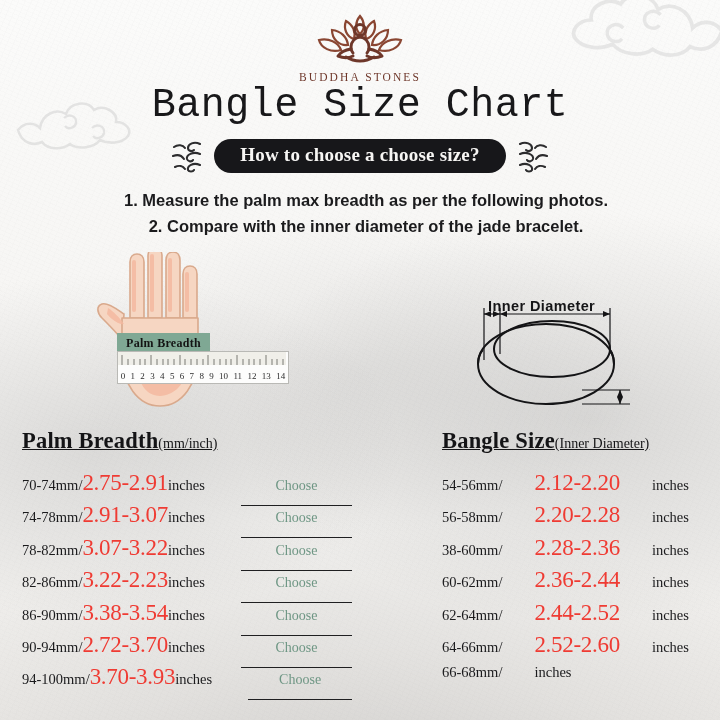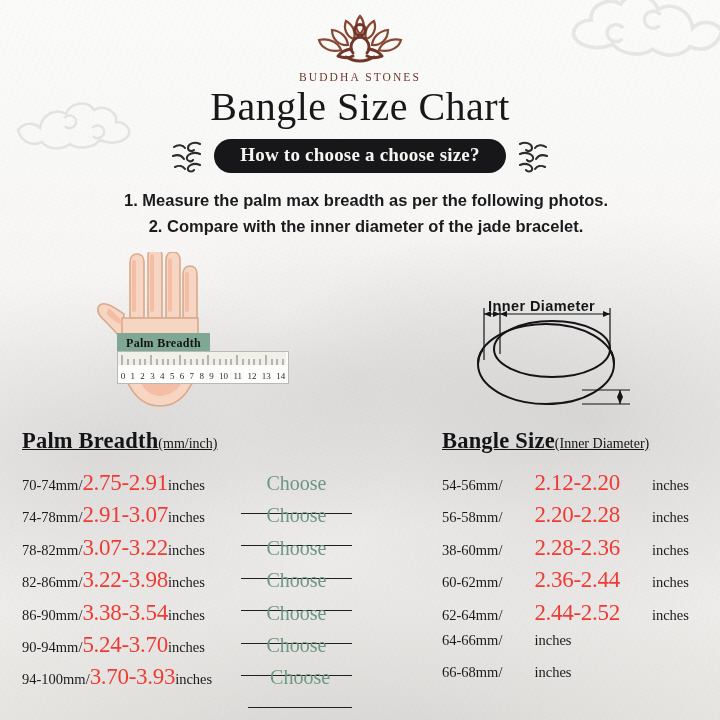--- a/index.html
+++ b/index.html
@@ -30,21 +30,21 @@
   .cloud.tr{right:-18px;top:-34px;transform:scaleX(-1);}
 
   
   .logo{position:absolute;left:0;right:0;top:8px;display:flex;flex-direction:column;align-items:center;}
   .logo-name{
     font-family:"Liberation Serif", serif;
     font-size:11.5px;letter-spacing:2.1px;color:#6e372a;margin-top:1px;
   }
   .title{
     position:absolute;left:0;right:0;top:83px;text-align:center;
-    font-family:Liberation Serif, serif;
+    font-family:Liberation Mono, monospace;
     font-size:40px;color:#18181a;letter-spacing:.5px;
   }
   .pillrow{
     position:absolute;left:0;right:0;top:138px;
     display:flex;align-items:center;justify-content:center;gap:10px;
   }
   .pill{
     background:#17171a;color:#f7f6f4;border-radius:17px;
     padding:5px 26px 7px;font-family:"Liberation Serif", serif;
     font-size:19px;font-weight:bold;letter-spacing:.2px;white-space:nowrap;
@@ -101,21 +101,21 @@
   .row .inch{font-size:23px;color:#ef3b33;letter-spacing:-.3px;}
   .row .unit{font-size:14.5px;color:#1a1a1c;}
   .row.left-row{justify-content:flex-end;}
   .row.left-row .measure{display:inline-flex;align-items:baseline;}
   .choose-cell{
     position:relative;width:124px;margin-left:4px;
     display:flex;align-items:flex-end;justify-content:center;
   }
   .choose-link{
     font-family:"Liberation Serif", serif;
-    font-size:20px;color:#6e9684;padding-bottom:19px;
+    font-size:14px;color:#6e9684;padding-bottom:12px;
   }
   .choose-rule{
     position:absolute;left:0;right:0;bottom:0;border-bottom:1.6px solid #1f1f21;
   }
 </style>
 </head>
 <body>
 
 <div id="page">
   <div class="noise"></div>
@@ -298,21 +298,21 @@
             <span class="unit">inches</span>
           </span>
         <span class="choose-cell">
             <span class="choose-link">Choose</span>
             <span class="choose-rule"></span>
           </span>
       </div>
       <div class="row left-row">
         <span class="measure">
             <span class="mm">82-86mm/</span>
-            <span class="inch">3.22-3.98</span>
+            <span class="inch">3.22-2.23</span>
             <span class="unit">inches</span>
           </span>
         <span class="choose-cell">
             <span class="choose-link">Choose</span>
             <span class="choose-rule"></span>
           </span>
       </div>
       <div class="row left-row">
         <span class="measure">
             <span class="mm">86-90mm/</span>
@@ -320,21 +320,21 @@
             <span class="unit">inches</span>
           </span>
         <span class="choose-cell">
             <span class="choose-link">Choose</span>
             <span class="choose-rule"></span>
           </span>
       </div>
       <div class="row left-row">
         <span class="measure">
             <span class="mm">90-94mm/</span>
-            <span class="inch">5.24-3.70</span>
+            <span class="inch">2.72-3.70</span>
             <span class="unit">inches</span>
           </span>
         <span class="choose-cell">
             <span class="choose-link">Choose</span>
             <span class="choose-rule"></span>
           </span>
       </div>
       <div class="row left-row">
         <span class="measure">
             <span class="mm">94-100mm/</span>
@@ -374,20 +374,21 @@
           <span class="inch">2.36-2.44</span>
           <span class="unit">inches</span>
       </div>
       <div class="row">
         <span class="mm">62-64mm/</span>
           <span class="inch">2.44-2.52</span>
           <span class="unit">inches</span>
       </div>
       <div class="row">
         <span class="mm">64-66mm/</span>
+          <span class="inch">2.52-2.60</span>
           <span class="unit">inches</span>
       </div>
       <div class="row">
         <span class="mm">66-68mm/</span>
           <span class="unit">inches</span>
       </div>
     </div>
   </div>
 </div>
 

